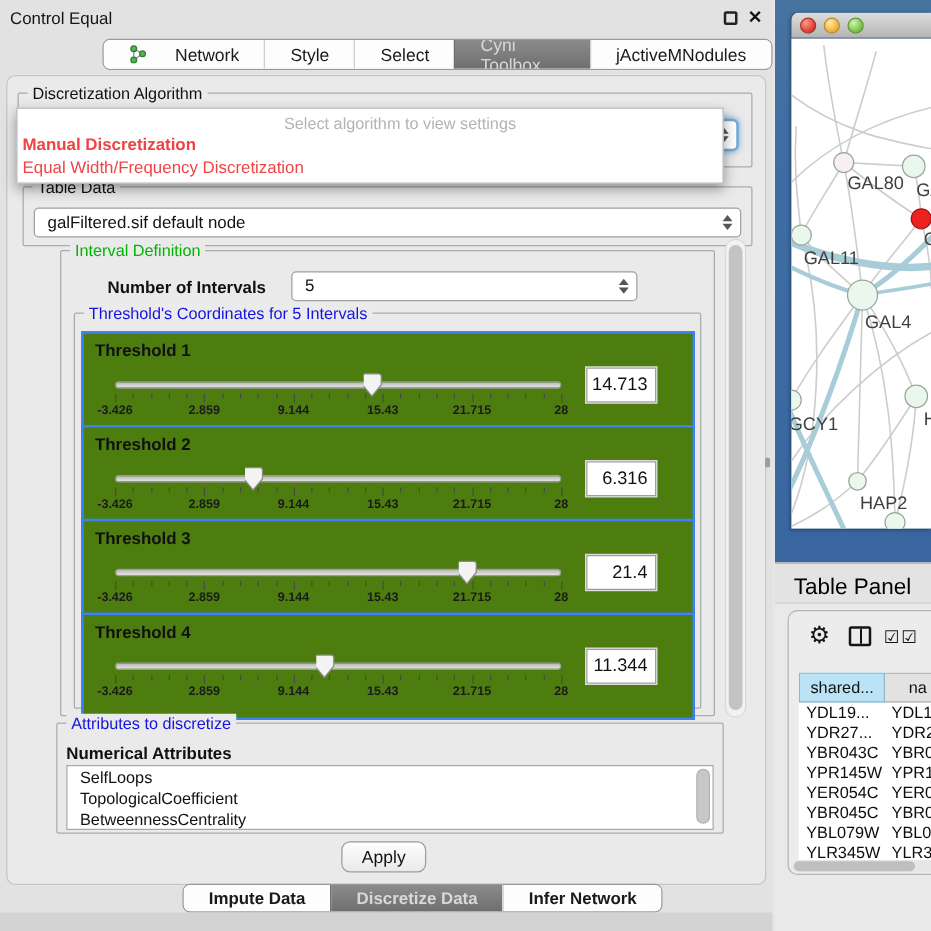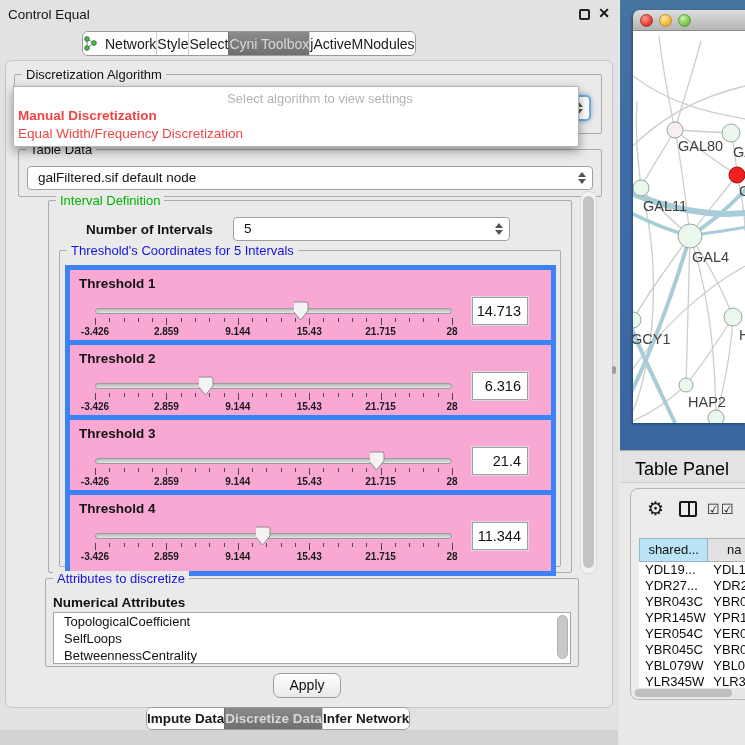--- a/index.html
+++ b/index.html
@@ -10,21 +10,21 @@
     background:#e6e6e6; color:#111;
   }
 
   
   #control-panel { position:absolute; left:0; top:0; width:618px; height:745px; background:#e2e2e2; }
   .cp-title { position:absolute; left:8px; top:7px; font-size:13.5px; color:#151515; }
   .float-icon { position:absolute; right:28px; top:9px; width:11px; height:11px; border:2px solid #222; border-radius:2px; }
   .close-icon { position:absolute; right:8px; top:5px; font-size:14px; font-weight:bold; color:#111; }
 
   .seg-bar { position:absolute; display:inline-flex; background:#fff; border:1px solid #9a9a9a; border-radius:6px; overflow:hidden; }
-  .seg-item { display:flex; align-items:center; gap:7px; padding:3px 0; font-size:14px; color:#1a1a1a; border-left:1px solid #cfcfcf; cursor:default; background:#fdfdfd; }
+  .seg-item { display:flex; align-items:center; gap:22px; padding:3px 20px; font-size:14px; color:#1a1a1a; border-left:1px solid #cfcfcf; cursor:default; background:#fdfdfd; }
   .seg-item:first-child { border-left:none; }
   .seg-item.active { background:linear-gradient(180deg,#8b8b8b,#6f6f6f); color:var(--tab_active_text); border-left-color:#6f6f6f; }
   #main-tabs { left:82px; top:31px; height:25px; }
   #bottom-tabs { left:146px; top:707px; height:23px; }
   #bottom-tabs .seg-item { font-weight:bold; font-size:13.5px; }
 
   #content-panel { position:absolute; left:5px; top:60px; width:608px; height:648px; background:#eaeaea; border:1px solid #c6c6c6; border-radius:7px; }
   .bottom-strip { position:absolute; left:0; right:0; top:730px; height:15px; background:#d3d3d3; }
 
   .group { position:absolute; border:1px solid #ababab; border-radius:2px; background:transparent; }
@@ -39,21 +39,21 @@
   .combo .stepper:after { bottom:0; border-top:5px solid #555; }
 
   #algo-combo { left:8px; top:20px; width:568px; height:26px; border:2px solid var(--focus_ring); border-radius:5px; box-shadow:0 0 5px var(--focus_ring); }
 
   
   #algo-popup { position:absolute; left:13px; top:86px; width:566px; height:61px; background:#fff; border:1px solid #b3b3b3; box-shadow:0 4px 10px rgba(0,0,0,.38); z-index:50; }
   .pp-prompt { position:absolute; top:4px; left:0; right:0; text-align:center; color:var(--popup_prompt); font-size:13px;margin-left:48px; }
   .pp-item { position:absolute; left:4px; font-size:13.5px; color:#ef4444; white-space:nowrap; }
 
   
-  .th-box { position:absolute; left:5px; width:491px; height:86px; border:5px solid #3b82f6; background:#f9a8d4; }
+  .th-box { position:absolute; left:5px; width:491px; height:86px; border:2px solid #3b82f6; background:#4d7c0f; }
   .th-title { position:absolute; left:9px; top:6px; font-weight:bold; font-size:13.5px; color:#111; }
   .th-slider { position:absolute; left:25px; top:0; width:357px; height:70px; }
   .th-track { position:absolute; left:0; right:0; top:38px; height:6px; border-radius:4px; background:linear-gradient(180deg,#b9b9b9,#e4e4e4); border:1px solid #9b9b9b; }
   .th-handle { position:absolute; top:31px; width:15px; height:20px; margin-left:-7px; }
   .th-tick { position:absolute; top:48px; width:1px; height:4px; background:#4a4a4a; }
   .th-tick.major { height:7px; }
   .th-ticklabel { position:absolute; top:56px; transform:translateX(-50%); font-size:10px; font-weight:bold; color:#1a1a1a; white-space:nowrap; }
   .th-value { position:absolute; left:402px; top:27px; width:56px; height:28px; background:#fff; border:1px solid #9e9e9e; box-shadow:0 0 0 1px #dcdcdc; font-size:14.5px; text-align:right; line-height:27px; padding-right:6px; }
 
   
@@ -342,22 +342,22 @@
     </div>
 
     <div class="v-scrollbar">
         <div class="v-thumb"></div>
       </div>
 
     <div class="group" style="left:39px; top:517px; width:534px; height:89px;">
       <span class="group-title t-blue">Attributes to discretize</span>
       <div class="bold" style="position:absolute; left:7px; top:16px; font-size:13.5px;">Numerical Attributes</div>
       <div id="attr-list">
-        <div class="attr-item">TopologicalCoefficient</div>
-          <div class="attr-item">SelfLoops</div>
+        <div class="attr-item">SelfLoops</div>
+          <div class="attr-item">TopologicalCoefficient</div>
           <div class="attr-item">BetweennessCentrality</div>
           <div id="attr-scroll"></div>
       </div>
     </div>
 
     <div id="apply-btn">Apply</div>
   </div>
 
   <div class="seg-bar" id="bottom-tabs">
       <div class="seg-item">

